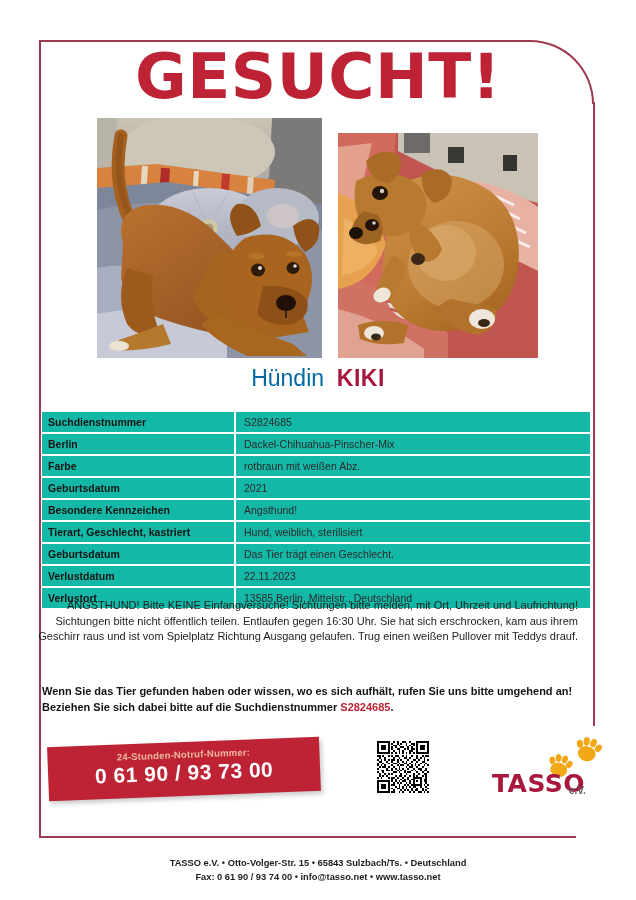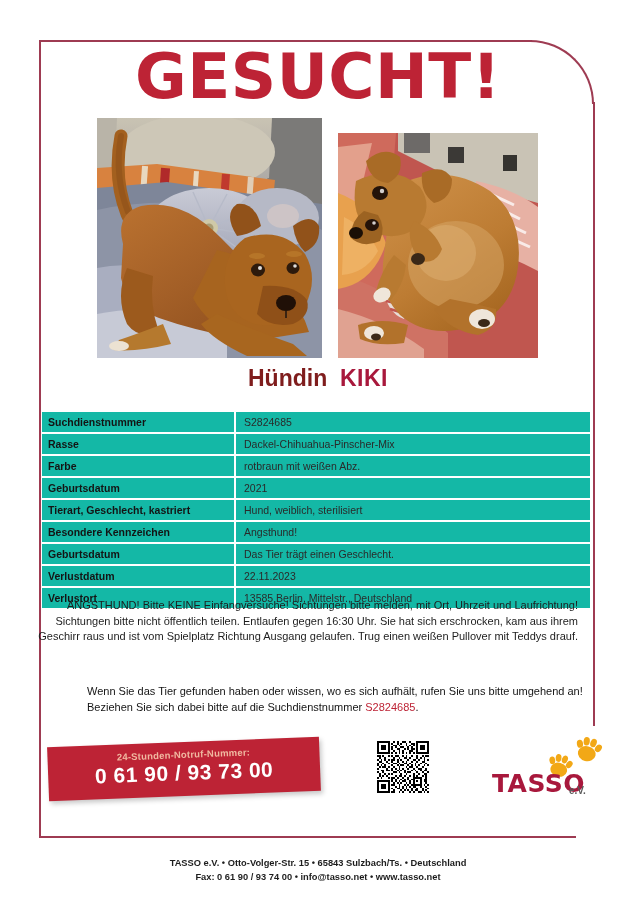--- a/index.html
+++ b/index.html
@@ -81,22 +81,22 @@
   .petname {
     position: absolute;
     left: 0;
     top: 366px;
     width: 636px;
     text-align: center;
     font-size: 23px;
     line-height: 1.1;
   }
   .petname .species {
-    color: #7f1d1d;
-    font-weight: 700;
+    color: #0369a1;
+    font-weight: 400;
   }
   .petname .name {
     color: #a8183c;
     font-weight: 700;
     letter-spacing: 0.5px;
   }
 
   
   .datatable {
     position: absolute;
@@ -140,24 +140,23 @@
     text-align: right;
   }
 
   
   .cta {
     position: absolute;
     left: 42px;
     top: 684px;
     width: 536px;
     font-size: 11px;
-    font-weight: 400;
+    font-weight: 700;
     line-height: 1.45;
     color: #141414;
-    padding-left: 45px;
   }
   .cta .refnum {
     color: #bd2335;
   }
 
   
   .hotline {
     position: absolute;
     left: 48px;
     top: 742px;
@@ -444,38 +443,38 @@
   <span>&nbsp;</span><span class="name">KIKI</span>
 </div>
 
 <table class="datatable">
   <tbody>
     <tr>
       <td class="label">Suchdienstnummer</td>
       <td class="value">S2824685</td>
     </tr>
     <tr>
-      <td class="label">Rasse</td>
+      <td class="label">Berlin</td>
       <td class="value">Dackel-Chihuahua-Pinscher-Mix</td>
     </tr>
     <tr>
       <td class="label">Farbe</td>
       <td class="value">rotbraun mit weißen Abz.</td>
     </tr>
     <tr>
       <td class="label">Geburtsdatum</td>
       <td class="value">2021</td>
     </tr>
     <tr>
+      <td class="label">Besondere Kennzeichen</td>
+      <td class="value">Angsthund!</td>
+    </tr>
+    <tr>
       <td class="label">Tierart, Geschlecht, kastriert</td>
       <td class="value">Hund, weiblich, sterilisiert</td>
-    </tr>
-    <tr>
-      <td class="label">Besondere Kennzeichen</td>
-      <td class="value">Angsthund!</td>
     </tr>
     <tr>
       <td class="label">Geburtsdatum</td>
       <td class="value">Das Tier trägt einen Geschlecht.</td>
     </tr>
     <tr>
       <td class="label">Verlustdatum</td>
       <td class="value">22.11.2023</td>
     </tr>
     <tr>

